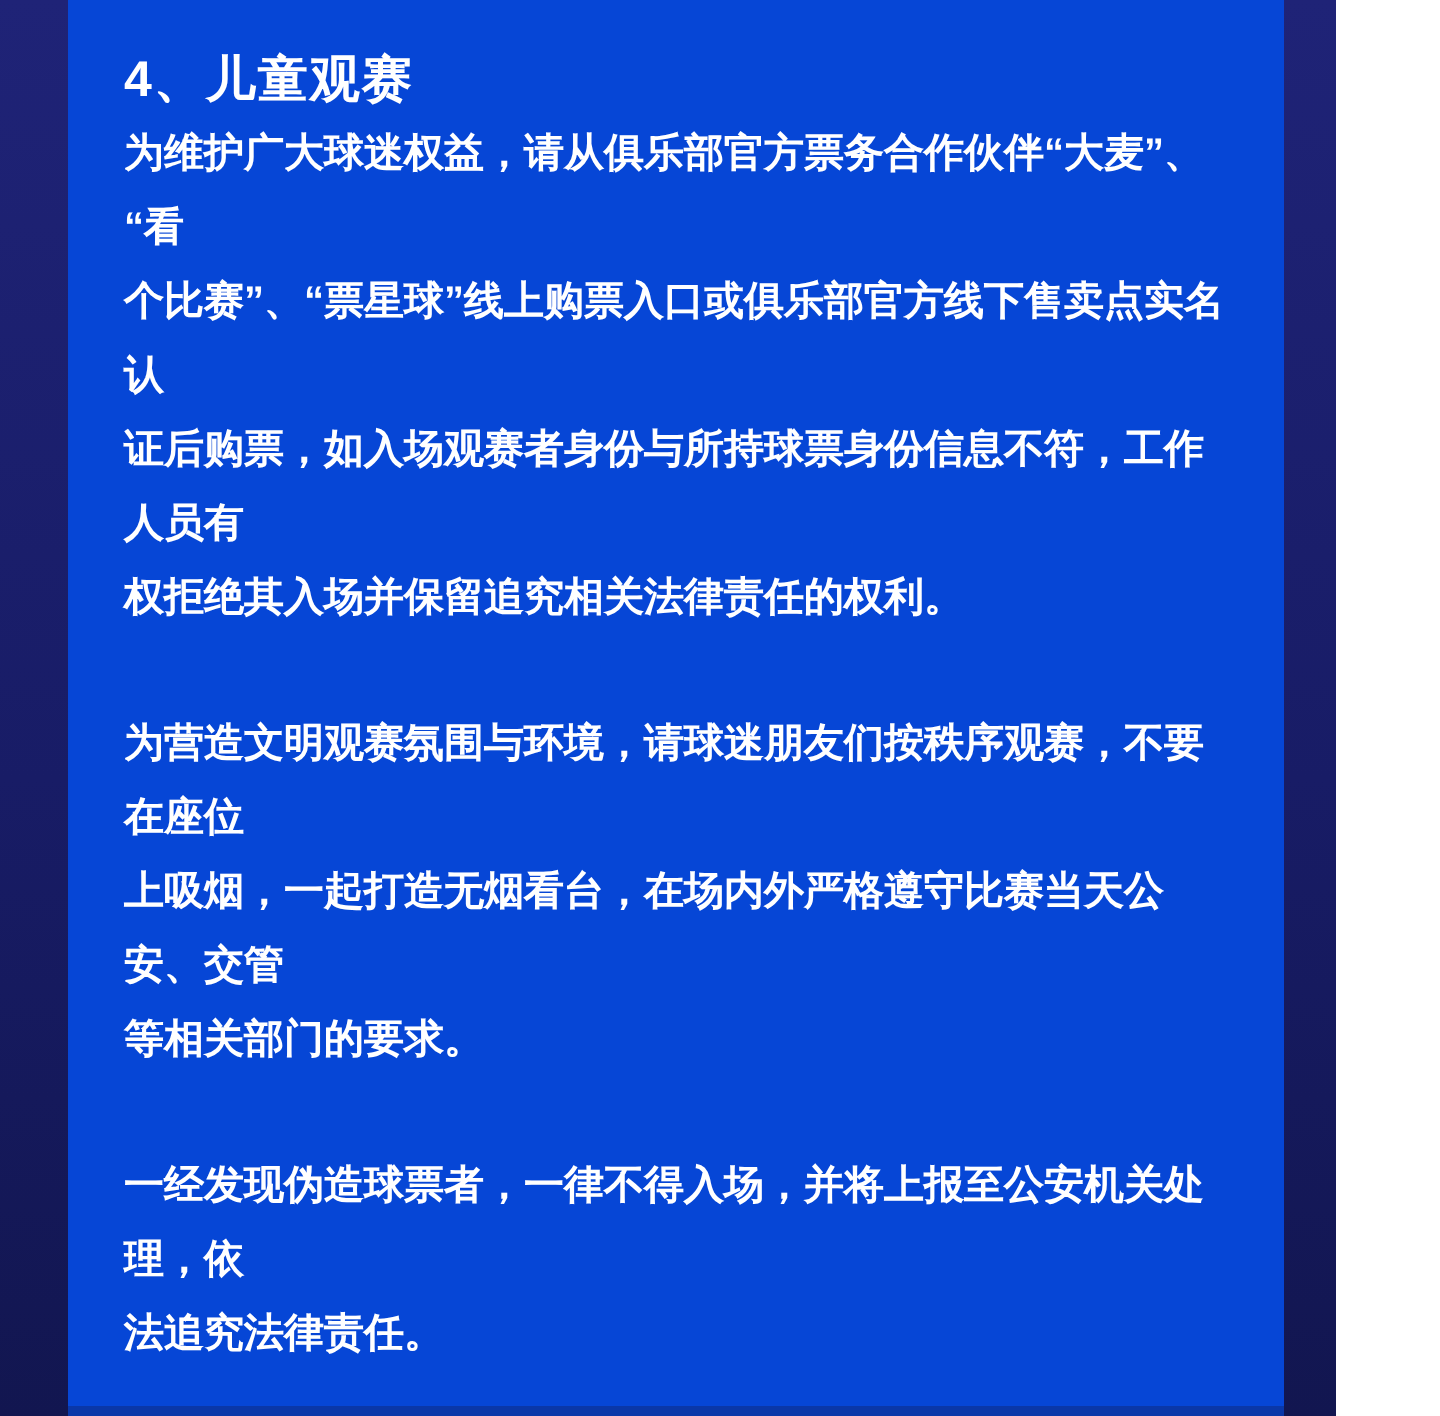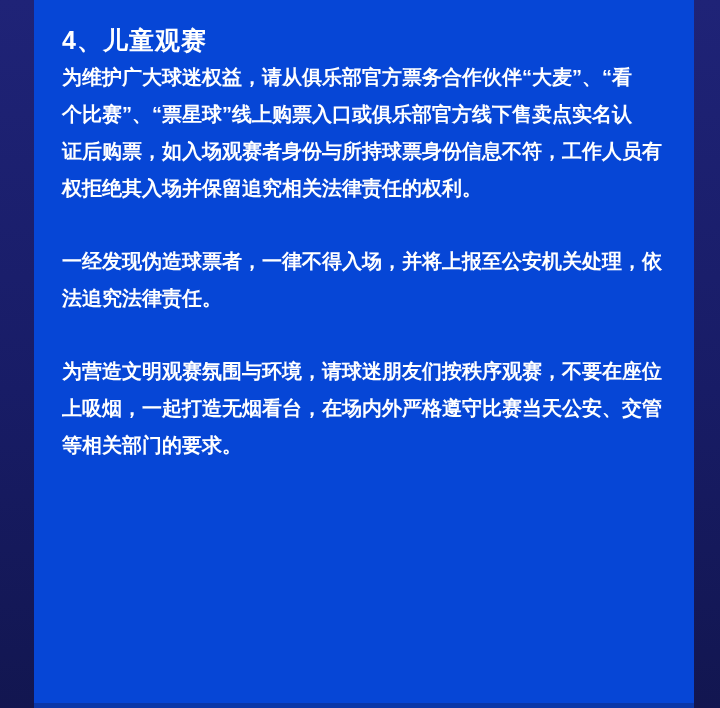--- a/index.html
+++ b/index.html
@@ -6,21 +6,21 @@
 
   html, body {
     width: 720px;
     height: 708px;
     overflow: hidden;
     font-family: "Liberation Sans", sans-serif;
   }
 
   .page {
     position: relative;
-    width: 720px;
+    width: 668px;
     height: 708px;
     background: linear-gradient(180deg, #1f2377 0%, #181c66 55%, #121650 100%);
   }
 
   .notice-card {
     position: absolute;
     top: 0;
     bottom: 0;
     left: 34px;
     right: 26px;
@@ -77,24 +77,24 @@
 
       <h2 class="section-title first">4、儿童观赛</h2>
 
 
 
       <p class="body-para">为维护广大球迷权益，请从俱乐部官方票务合作伙伴“大麦”、“看
 个比赛”、“票星球”线上购票入口或俱乐部官方线下售卖点实名认
 证后购票，如入场观赛者身份与所持球票身份信息不符，工作人员有
 权拒绝其入场并保留追究相关法律责任的权利。</p>
 
-      <p class="body-para">一经发现伪造球票者，一律不得入场，并将上报至公安机关处理，依
-法追究法律责任。</p>
-
       <p class="body-para">为营造文明观赛氛围与环境，请球迷朋友们按秩序观赛，不要在座位
 上吸烟，一起打造无烟看台，在场内外严格遵守比赛当天公安、交管
 等相关部门的要求。</p>
+
+      <p class="body-para">一经发现伪造球票者，一律不得入场，并将上报至公安机关处理，依
+法追究法律责任。</p>
 
     </div>
 
     <div class="next-section-edge"></div>
   </div>
 </div>
 
 </body></html>

